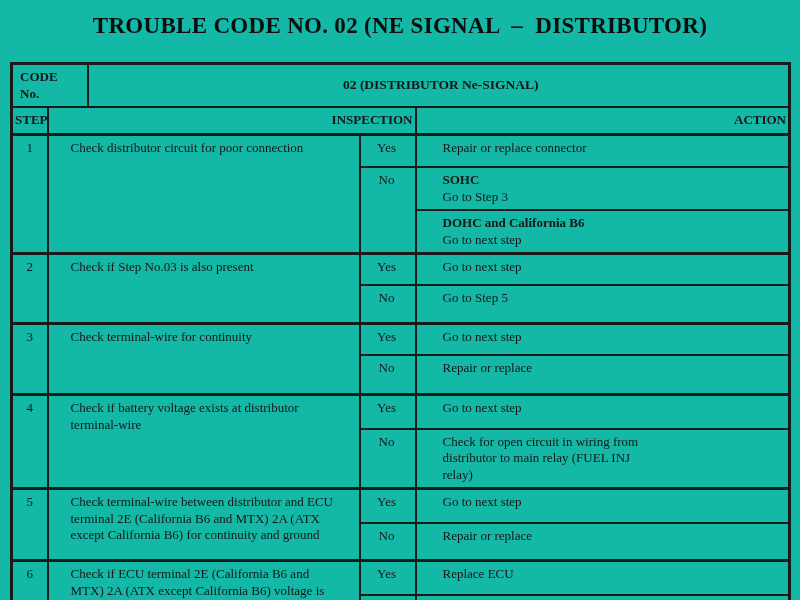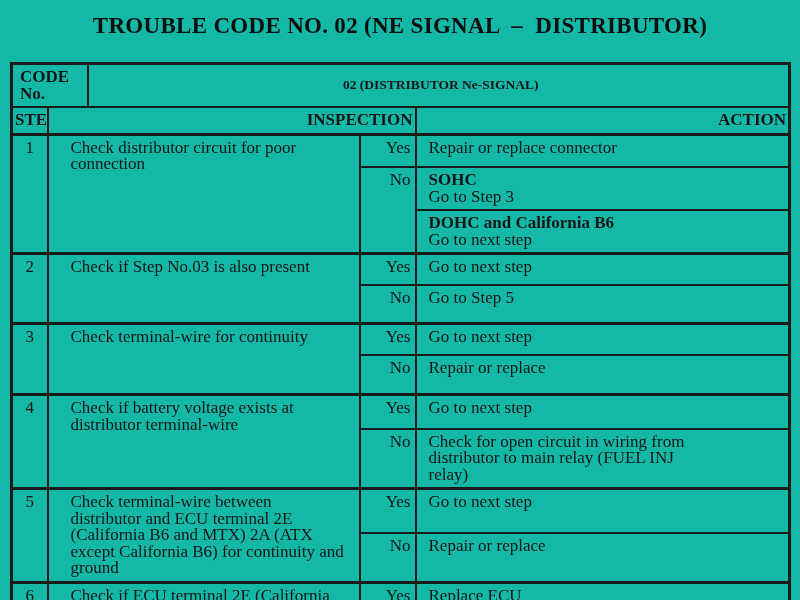--- a/index.html
+++ b/index.html
@@ -12,31 +12,31 @@
     text-align:center; font-size:23px; font-weight:bold;
     letter-spacing:0.3px; white-space:pre; color:#0d0d0d;
   }
   table.trouble-table {
     position:absolute; top:62px; left:10px; width:778px;
     border-collapse:collapse; table-layout:fixed;
     border:3px solid #1a1a1a;
   }
   td {
     border:2px solid #1a1a1a; vertical-align:top;
-    font-size:17px; line-height:16.5px; padding:4px 7px;
+    font-size:13px; line-height:16.5px; padding:4px 7px;
     overflow:hidden;
   }
   tr.code-row td { font-weight:bold; vertical-align:middle; }
   td.code-value-cell { text-align:center; font-size:13.5px;padding-left:12px; }
   tr.head-row td { font-weight:bold; text-align:right; vertical-align:middle; padding:2px; }
   tr.step-start td { border-top:3px solid #1a1a1a; }
   td.step-cell { text-align:center; padding-left:2px; padding-right:2px; }
-  td.yn-cell { text-align:right; padding-left:2px; padding-right:4px; }
+  td.yn-cell { text-align:center; padding-left:2px; padding-right:4px; }
   td.insp-cell { padding-left:22px; padding-right:14px; }
-  td.act-cell { padding-left:12px; }
+  td.act-cell { padding-left:26px; }
   .act-head { font-weight:bold; }
   .act-head:empty { display:none; }
   .act-text { white-space:pre-line; }
 </style>
 </head>
 <body>
 
 <div class="page">
 
   <div class="doc-title">TROUBLE CODE NO. 02 (NE SIGNAL  –  DISTRIBUTOR)</div>

